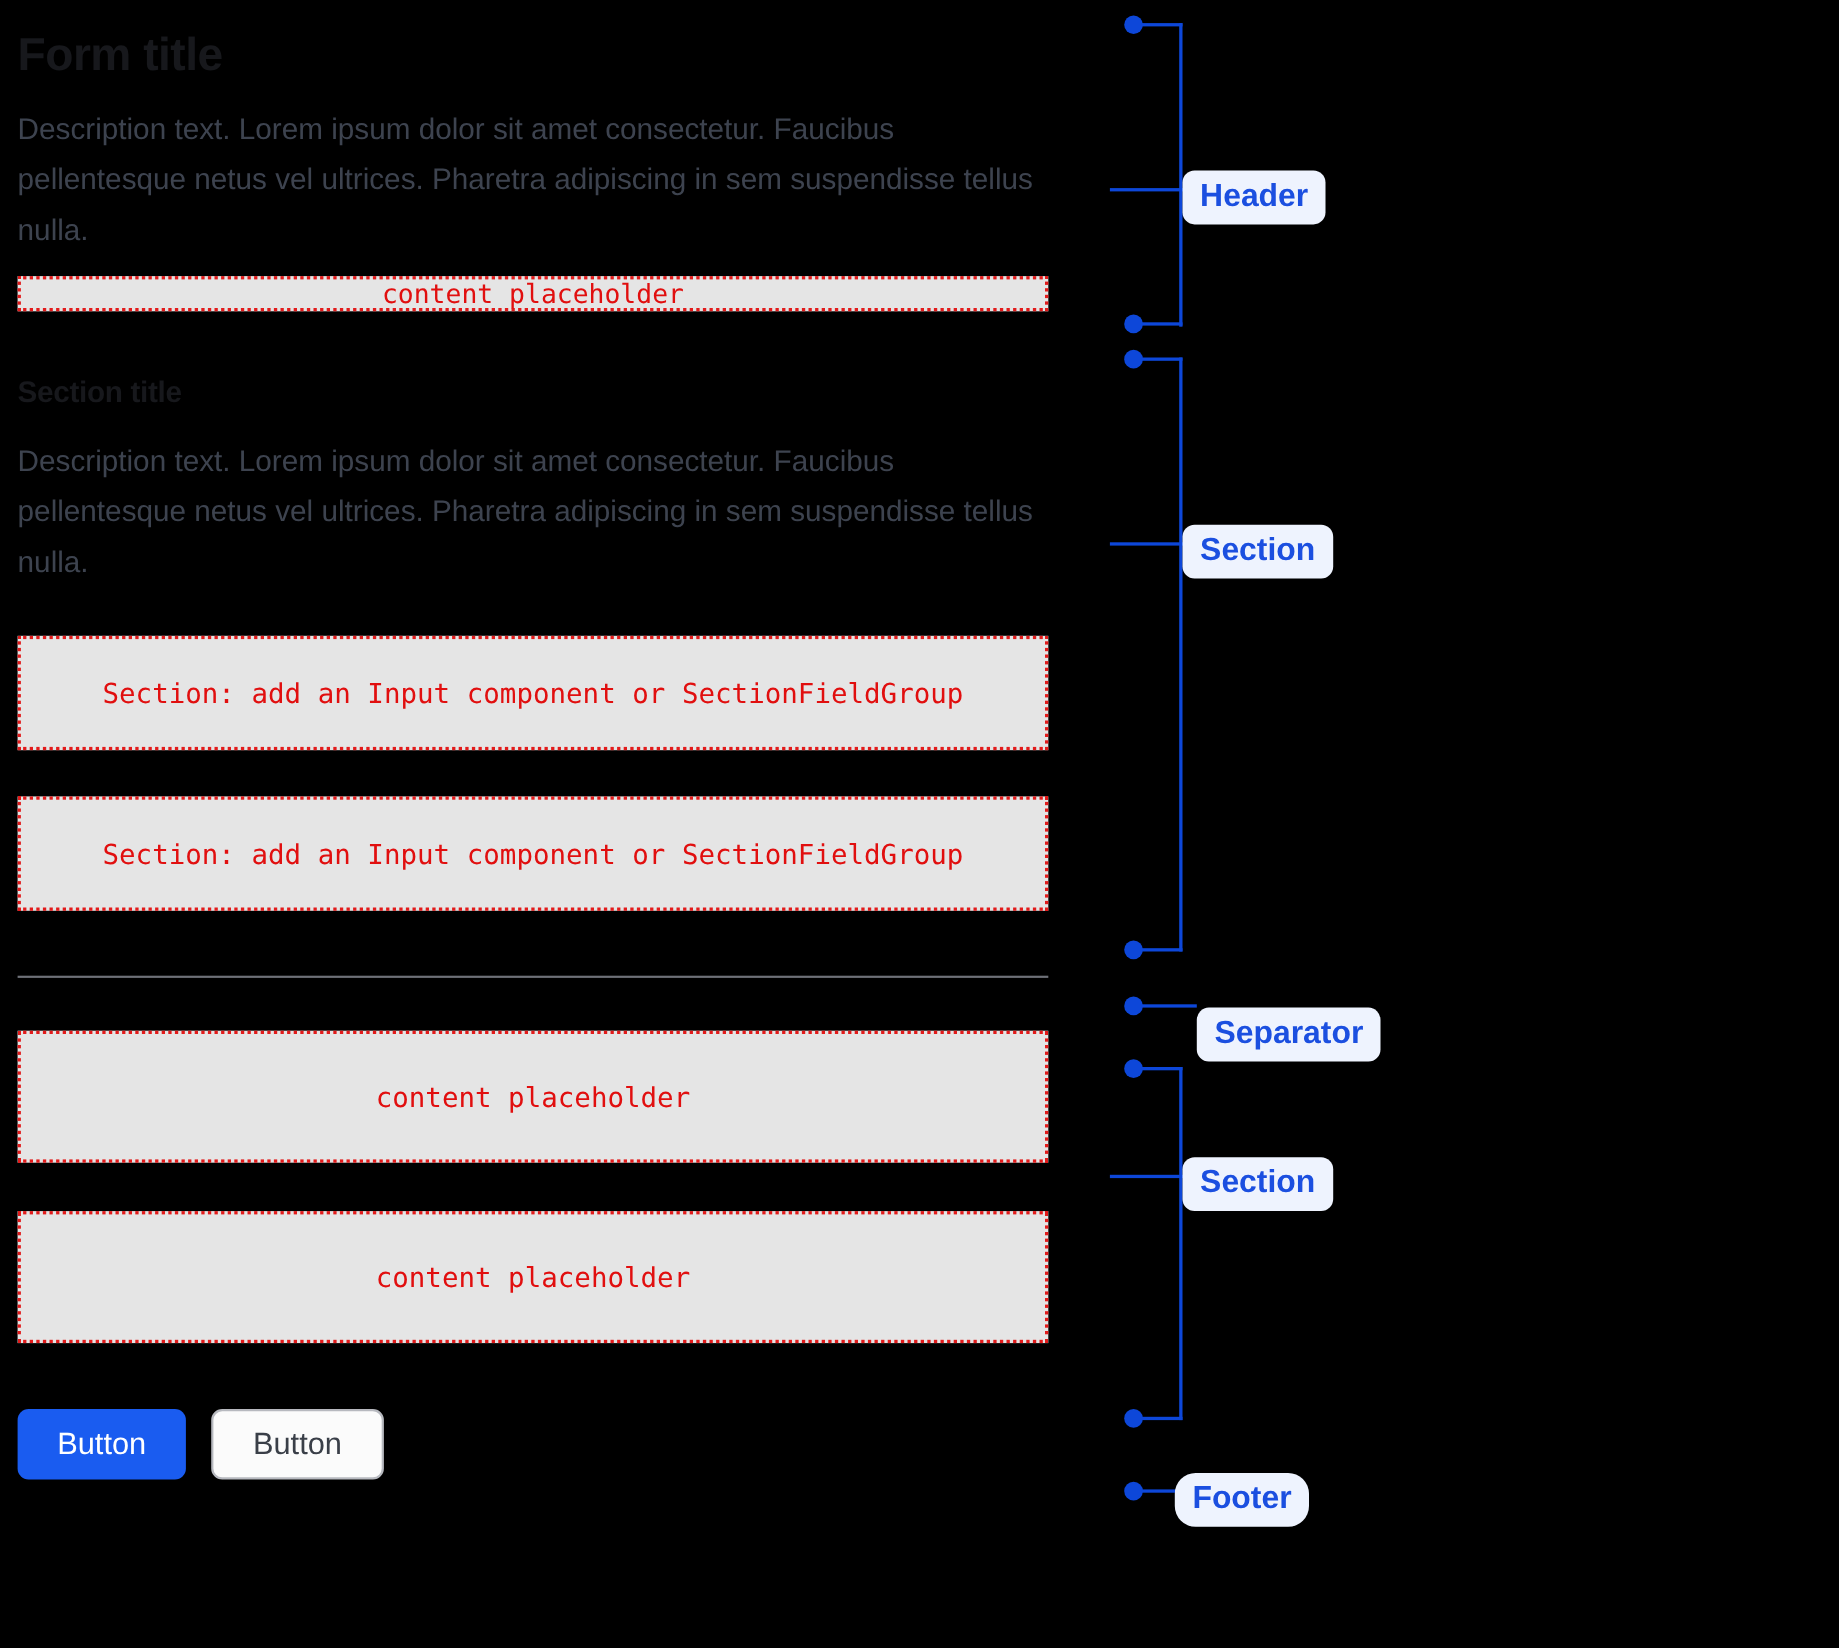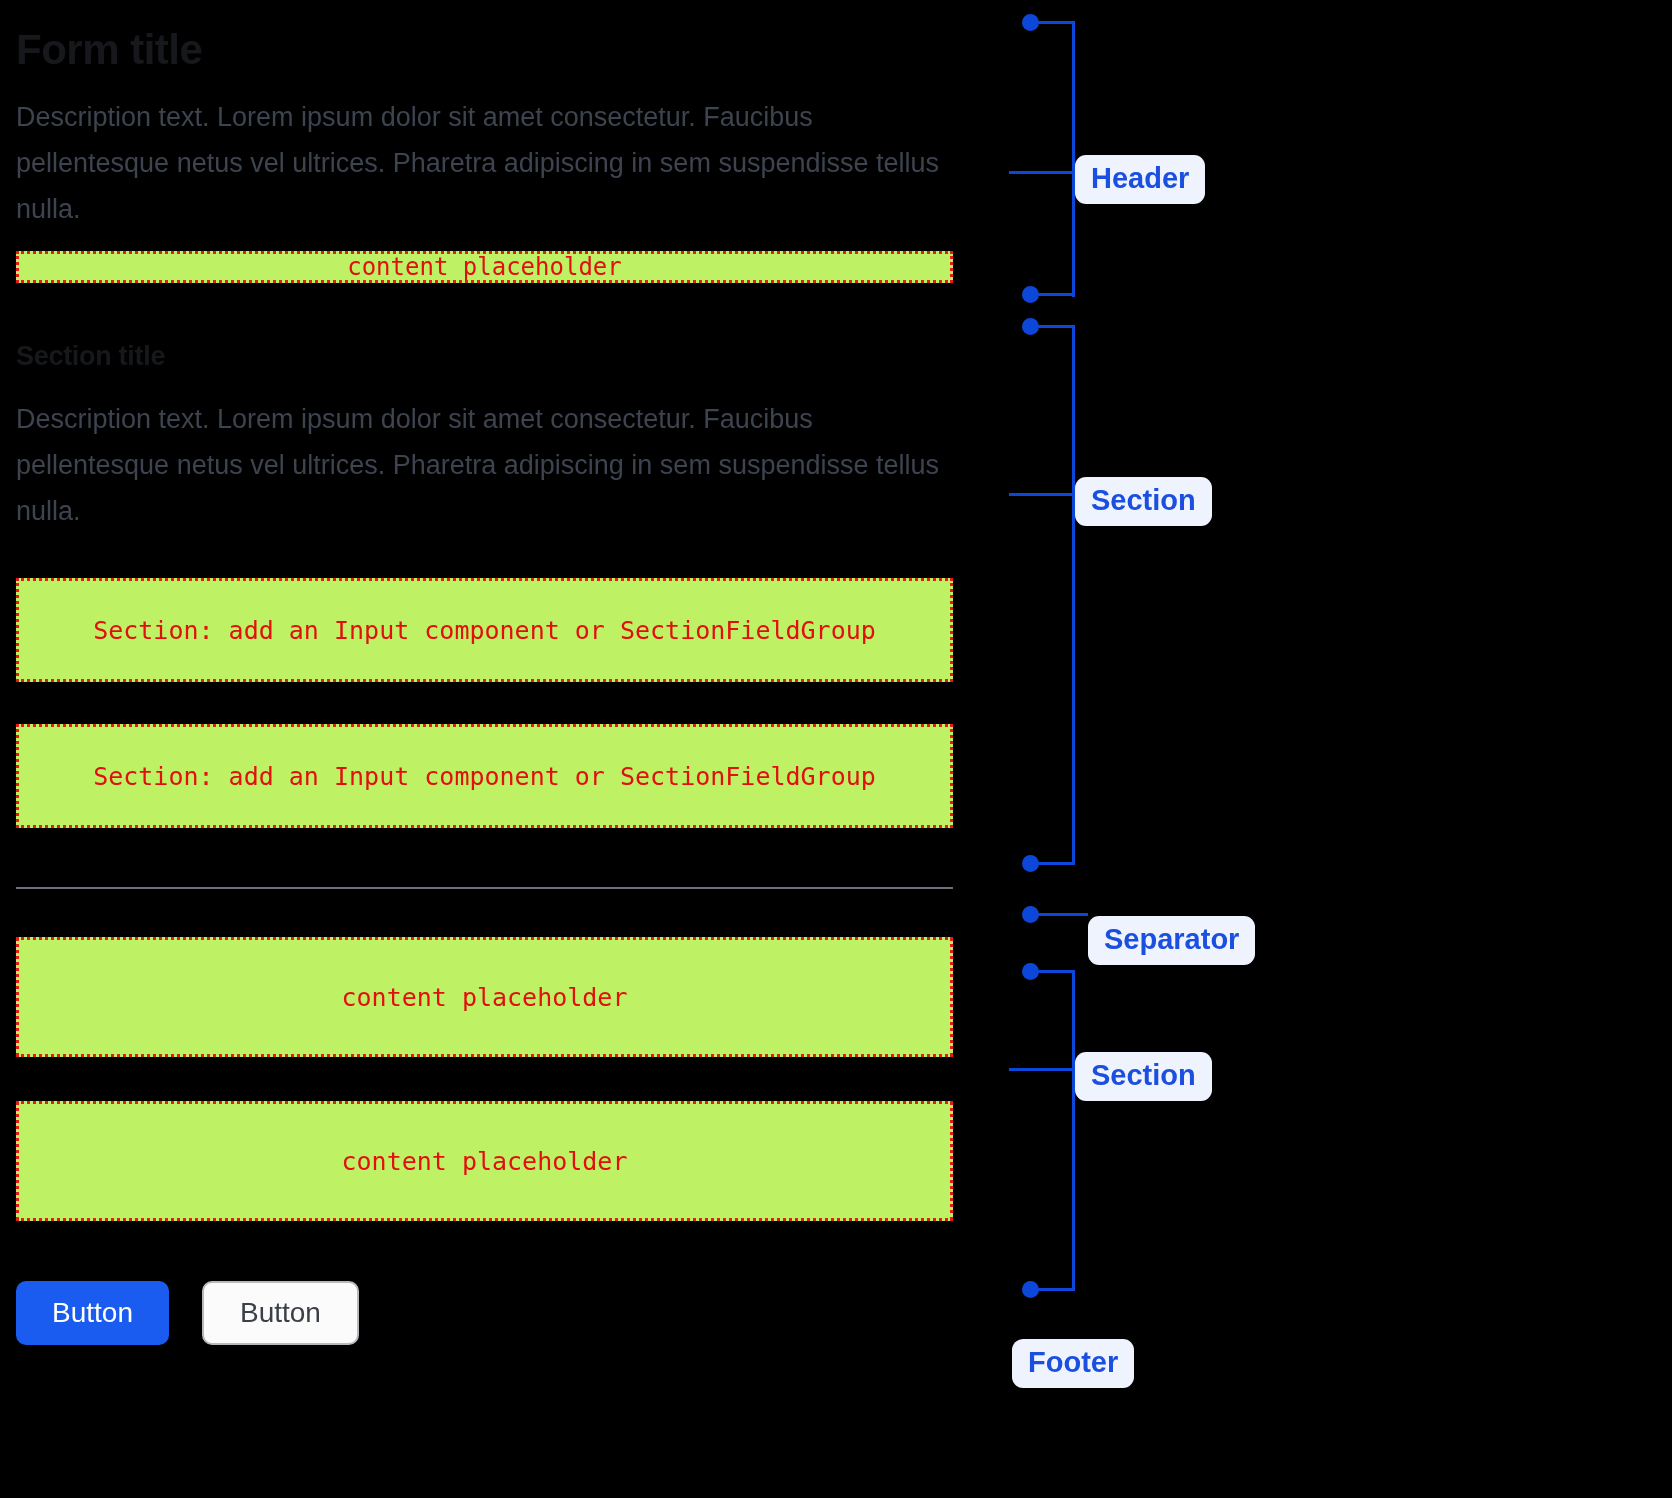--- a/index.html
+++ b/index.html
@@ -48,21 +48,21 @@
   .desc {
     font-size: 27px;
     line-height: 1.70;
     color: #3d434f;
     margin: 0;
     font-weight: 400;
   }
 
   
   .placeholder {
-    background: #bef264;
+    background: #e5e5e5;
     border: 3px dotted #e21b1b;
     color: #e10f0f;
     font-family: "DejaVu Sans Mono", "Liberation Mono", monospace;
     font-size: 25px;
     display: flex;
     align-items: center;
     justify-content: center;
     width: 937px;
   }
   .placeholder.slim   { height: 32px; font-size: 24px; }
@@ -73,21 +73,21 @@
   .separator {
     width: 937px;
     height: 2px;
     background: #6e7178;
   }
 
   
   .footer-row {
     display: flex;
     align-items: center;
-    gap: 33px;
+    gap: 23px;
   }
   .btn {
     font-family: "Liberation Sans", sans-serif;
     font-size: 28px;
     border-radius: 10px;
     display: inline-flex;
     align-items: center;
     justify-content: center;
     cursor: pointer;
     line-height: 1;
@@ -202,15 +202,15 @@
   <div class="anno-dot" style="left:1022px; top:963px;"></div>
   <div class="anno-hline" style="left:1038px; top:970px; width:37px;"></div>
   <div class="anno-vline" style="left:1072px; top:970px; height:321px;"></div>
   <div class="anno-hline" style="left:1038px; top:1288px; width:37px;"></div>
   <div class="anno-dot" style="left:1022px; top:1281px;"></div>
   <div class="anno-hline" style="left:1009px; top:1068px; width:68px;"></div>
   <div class="anno-chip" style="left:1075px; top:1052px;">Section</div>
 
   <div class="anno-dot" style="left:1022px; top:1347px;"></div>
   <div class="anno-hline" style="left:1038px; top:1354px; width:34px;"></div>
-  <div class="anno-chip" style="left:1012px; top:1339px;">Footer</div>
+  <div class="anno-chip" style="left:1068px; top:1339px;border-radius:19px;">Footer</div>
 
 </div>
 
 </body></html>

